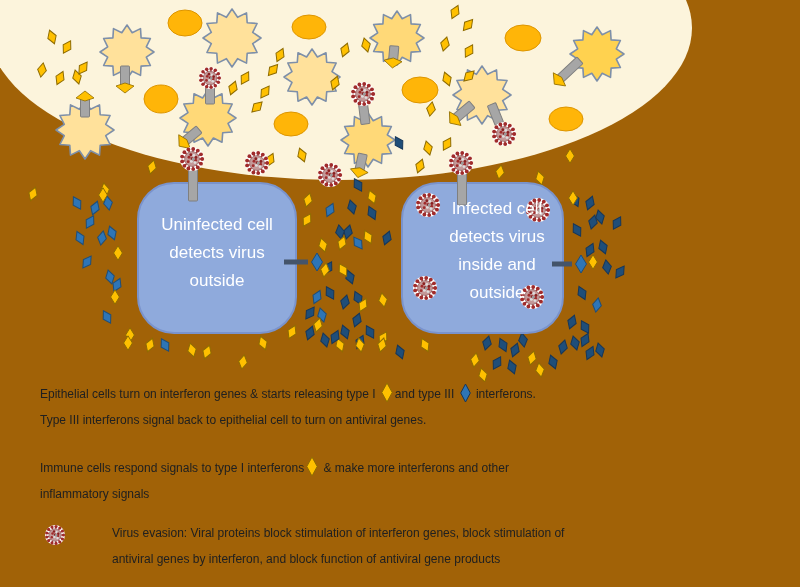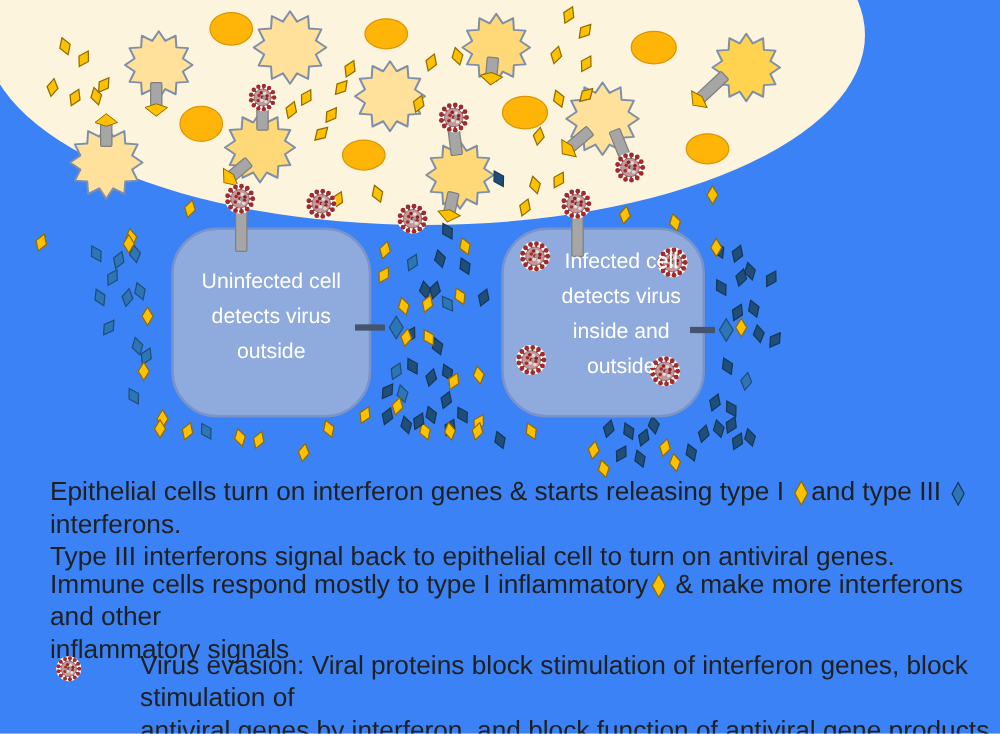--- a/index.html
+++ b/index.html
@@ -1,22 +1,22 @@
 <!DOCTYPE html>
 <html style="--cream: #FCF4DC; --star-light: #FFE19B; --star-mid: #FFD978; --star-deep: #FFD24F; --star-stroke: #7D8FA9; --orange: #FFB508; --orange-stroke: #DD9500; --gold: #FFC000; --gold-stroke: #8F6C00; --blue-dark: #1F4E79; --blue-dark-stroke: #16375A; --blue-med: #2E75B6; --blue-med-stroke: #1F4E79; --cell-fill: #8FAADC; --cell-stroke: #7A93CC; --stem-fill: #A6A6A6; --stem-stroke: #7F7F7F; --virus-red: #A02B2B; --virus-body: #C49898; --arrow: #44546A; --text: #202020; --cell-text: #FFFFFF;"><head>
 <meta charset="utf-8">
 <style>
   html,body{margin:0;padding:0;background:#ffffff;font-family:"Liberation Sans",sans-serif;}
-  .stage{position:relative;width:800px;height:587px;background:#3b82f6;overflow:hidden;}
+  .stage{position:relative;width:800px;height:587px;background:#a16207;overflow:hidden;}
   svg.canvas{position:absolute;left:0;top:0;display:block;}
   .cell-label{position:absolute;white-space:pre-line;text-align:center;color:var(--cell-text,#ffffff);
               font-size:17px;line-height:28px;}
   #lab1{left:138px;top:211px;width:158px;}
   #lab2{left:402px;top:195px;width:190px;}
-  .caption{position:absolute;left:40px;width:758px;margin:0;font-size:21px;line-height:26px;
+  .caption{position:absolute;left:40px;width:758px;margin:0;font-size:12px;line-height:26px;
            color:var(--text,#202020);white-space:pre-line;}
   #p1{top:381px;}
   #p2{top:455px;}
   #p3{top:520px;display:flex;white-space:normal;width:758px;}
   #p3 .bullet{flex:0 0 30px;display:flex;justify-content:center;align-items:flex-start;padding-top:4px;}
   #p3 .p3text{white-space:pre-line;margin-left:42px;width:690px;}
   .inline-diamond{vertical-align:-5px;margin:0 1px;}
 </style>
 </head>
 <body>
@@ -674,21 +674,21 @@
 inside and
 outside</div>
 
   <p class="caption" id="p1"><span>Epithelial cells turn on interferon genes &amp; starts releasing type I </span><svg class="inline-diamond" width="14" height="21" viewBox="0 0 14 21">
         <polygon points="7,1 12.2,10.5 7,20 1.8,10.5" style="fill:var(--gold,#FFC000);stroke:var(--gold-stroke,#8F6C00);stroke-width:1"></polygon>
       </svg><span>and type III </span><svg class="inline-diamond" width="13" height="20" viewBox="0 0 13 20">
         <polygon points="6.5,1 11.3,10 6.5,19 1.7,10" style="fill:var(--blue-med,#2E75B6);stroke:var(--blue-dark-stroke,#16375A);stroke-width:1"></polygon>
       </svg><span> interferons.
 Type III interferons signal back to epithelial cell to turn on antiviral genes.</span></p>
 
-  <p class="caption" id="p2"><span>Immune cells respond mostly to type I inflammatory</span><svg class="inline-diamond" width="14" height="21" viewBox="0 0 14 21">
+  <p class="caption" id="p2"><span>Immune cells respond signals to type I interferons</span><svg class="inline-diamond" width="14" height="21" viewBox="0 0 14 21">
         <polygon points="7,1 12.2,10.5 7,20 1.8,10.5" style="fill:var(--gold,#FFC000);stroke:var(--gold-stroke,#8F6C00);stroke-width:1"></polygon>
       </svg><span> &amp; make more interferons and other
 inflammatory signals</span></p>
 
   <div class="caption" id="p3">
     <span class="bullet">
         <svg width="22" height="22" viewBox="-11 -11 22 22">
           <g transform="translate(0 0)">
             <circle cx="0" cy="0" r="10" fill="#FFFFFF"></circle>
             <line x1="5.5" y1="0.0" x2="8.2" y2="0.0" stroke="#A02B2B" stroke-width="1.2"></line>

